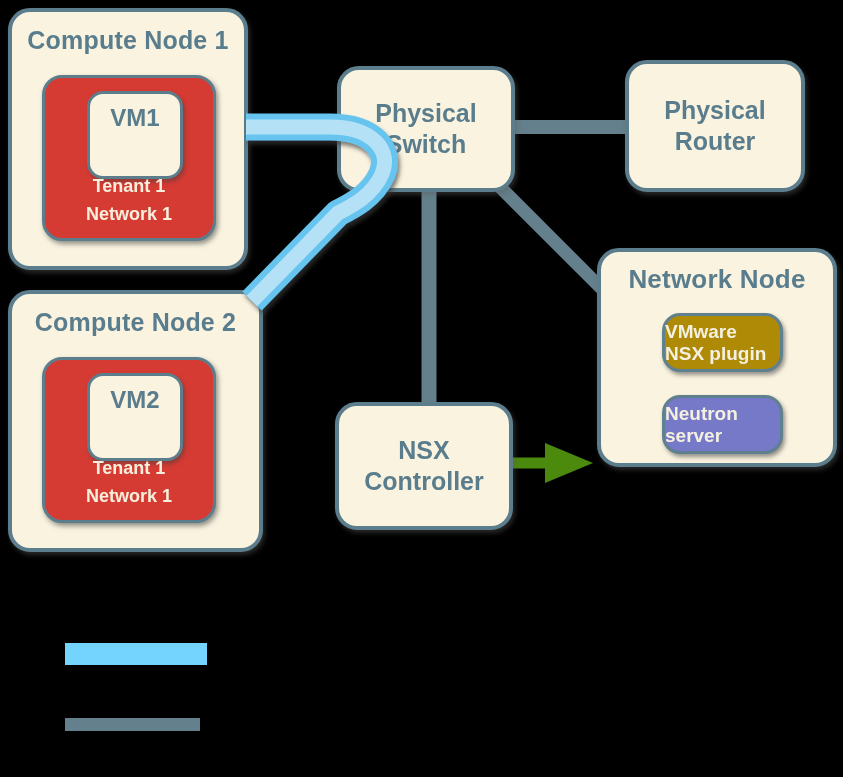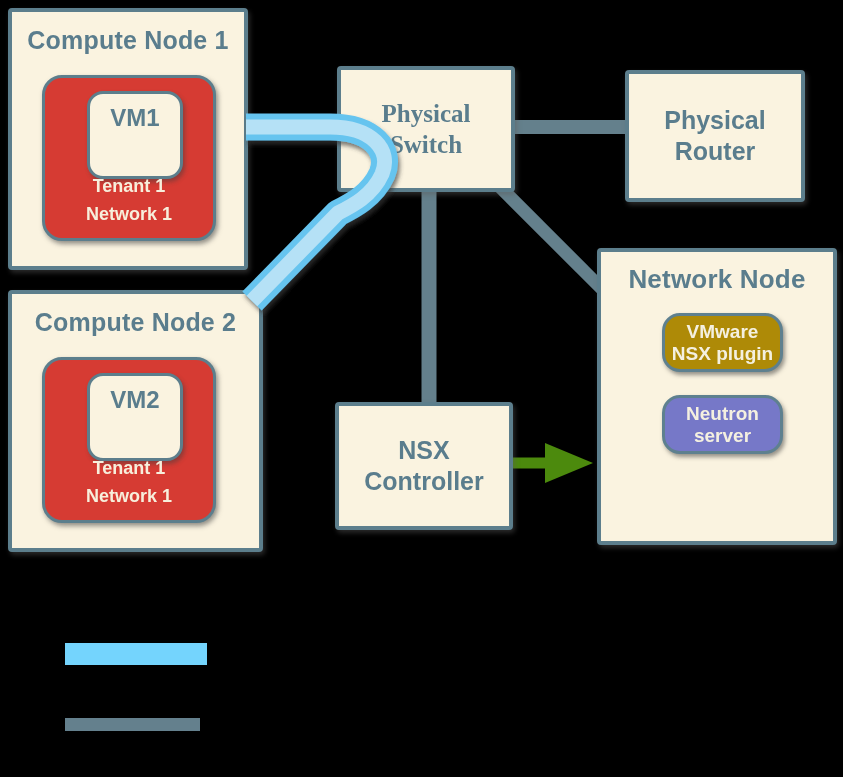--- a/index.html
+++ b/index.html
@@ -3,21 +3,21 @@
 <meta charset="utf-8">
 <style>
   html,body{margin:0;padding:0;background:#000;}
   #stage{
     position:relative;width:843px;height:777px;background:#000000;
     font-family:"Liberation Sans","DejaVu Sans",sans-serif;overflow:hidden;
   }
   svg.layer{position:absolute;left:0;top:0;width:843px;height:777px;pointer-events:none;}
   .node{
     position:absolute;box-sizing:border-box;
-    background:#FAF3E0;border:4px solid #5C7E8C;border-radius:4px;
+    background:#FAF3E0;border:4px solid #5C7E8C;border-radius:22px;
     box-shadow:2px 3px 5px rgba(90,90,90,0.45);
     color:#5A7D8D;font-weight:bold;
   }
   .node-title{
     position:absolute;left:0;right:0;top:14px;text-align:center;
     font-size:25px;letter-spacing:0.2px;
   }
   .centered-title{
     position:absolute;left:0;right:0;top:50%;transform:translateY(-50%);
     text-align:center;font-size:25px;line-height:31px;
@@ -36,21 +36,21 @@
   }
   .vm-label{display:block;margin-top:10px;}
   .tenant-label{
     position:absolute;left:0;right:0;bottom:10px;text-align:center;
     color:#F7EFDC;font-size:18px;line-height:28px;font-weight:bold;
   }
   .tenant-label span{display:block;}
   .pill{
     position:absolute;left:61px;width:121px;height:59px;box-sizing:border-box;
     border:3px solid #5E808F;border-radius:18px;
-    display:flex;align-items:center;justify-content:center;text-align:center;
+    display:flex;align-items:center;justify-content:center;text-align:left;
     color:#F4F0E0;font-size:19px;line-height:22px;font-weight:bold;
     box-shadow:2px 3px 4px rgba(50,50,50,0.5);
   }
   .legend-swatch{position:absolute;}
 </style>
 </head>
 <body>
 
 <div id="stage">
 
@@ -81,39 +81,39 @@
       <div class="vm-box">
         <span class="vm-label">VM2</span>
       </div>
       <div class="tenant-label">
         <span>Tenant 1</span>
         <span>Network 1</span>
       </div>
     </div>
   </div>
 
-  <div class="node" style="left:337px;top:66px;width:178px;height:126px;font-family:Liberation Serif, serif;">
+  <div class="node" style="left:337px;top:66px;width:178px;height:126px;">
     <div class="centered-title">
       <span class="wrap">Physical Switch</span>
     </div>
   </div>
 
-  <div class="node" style="left:625px;top:70px;width:180px;height:132px;">
+  <div class="node" style="left:625px;top:60px;width:180px;height:132px;">
     <div class="centered-title">
       <span class="wrap">Physical Router</span>
     </div>
   </div>
 
   <div class="node" style="left:335px;top:402px;width:178px;height:128px;">
     <div class="centered-title">
       <span class="wrap">NSX Controller</span>
     </div>
   </div>
 
-  <div class="node" style="left:597px;top:248px;width:240px;height:297px;">
+  <div class="node" style="left:597px;top:248px;width:240px;height:219px;">
     <div class="node-title" style="top:12px;font-size:26px;">Network Node</div>
     <div class="pill" style="top: 61px; background-color: rgb(174, 138, 7);">
       <span>VMware NSX plugin</span>
     </div>
     <div class="pill" style="top: 143px; background-color: rgb(118, 120, 200);">
       <span>Neutron server</span>
     </div>
   </div>
 
   <svg class="layer" viewBox="0 0 843 777">

